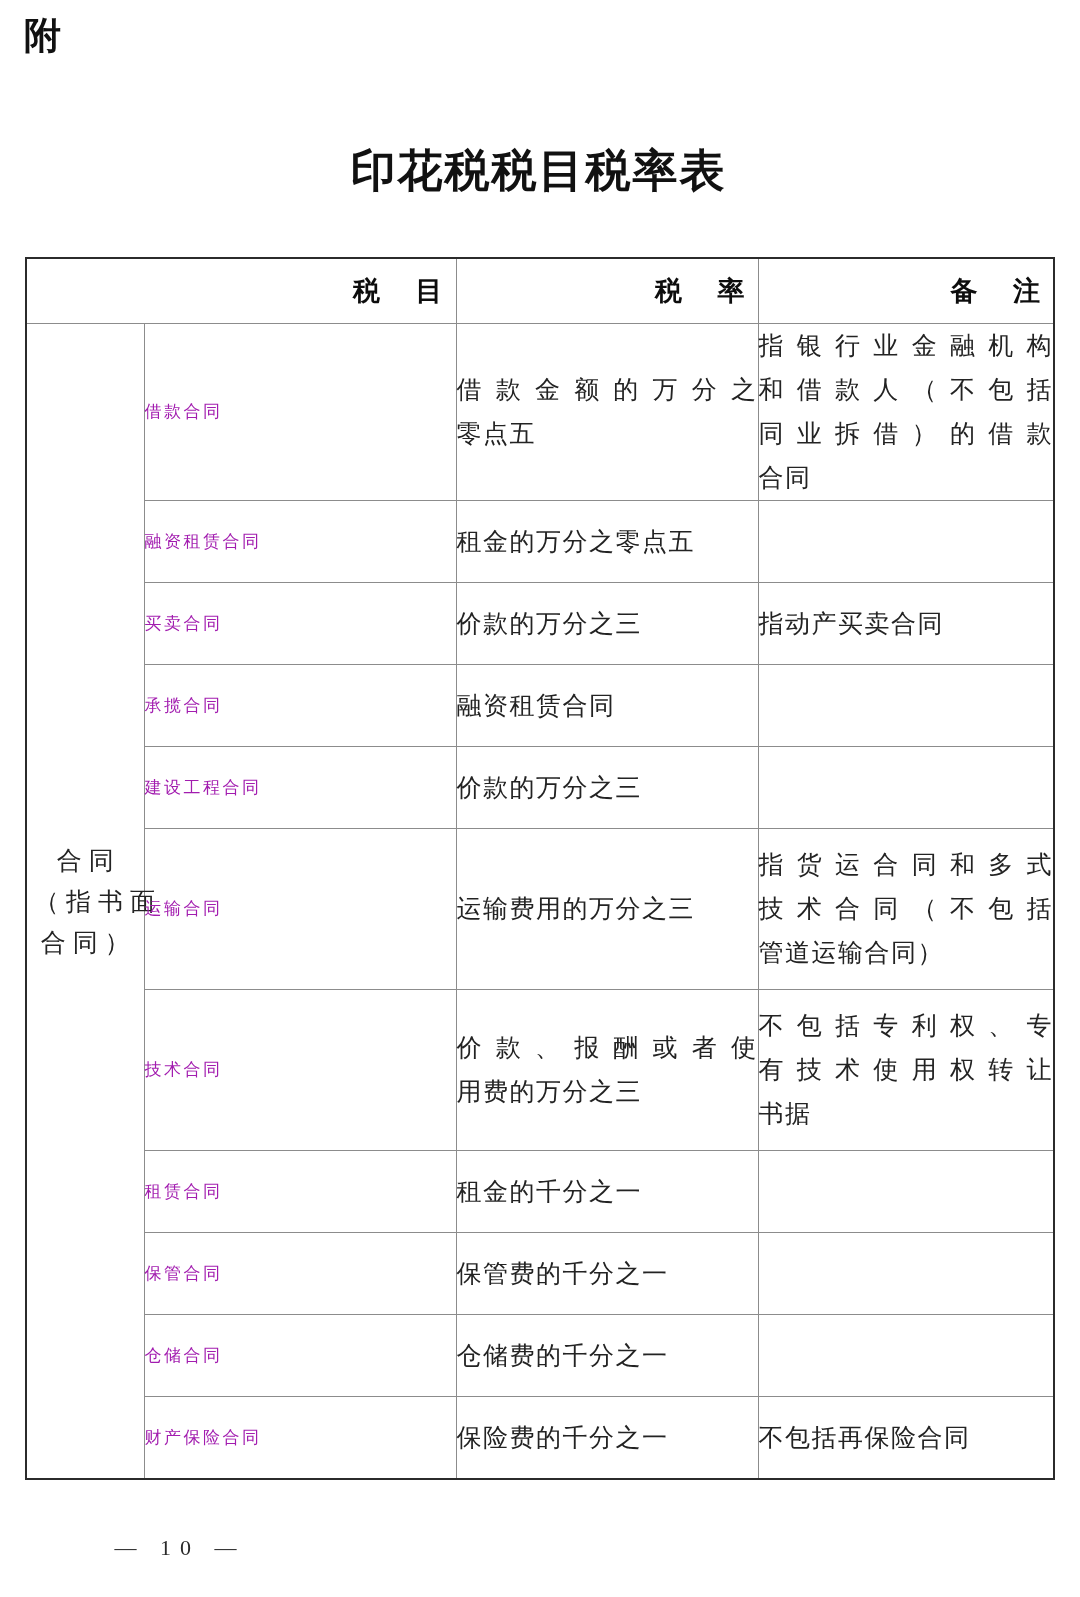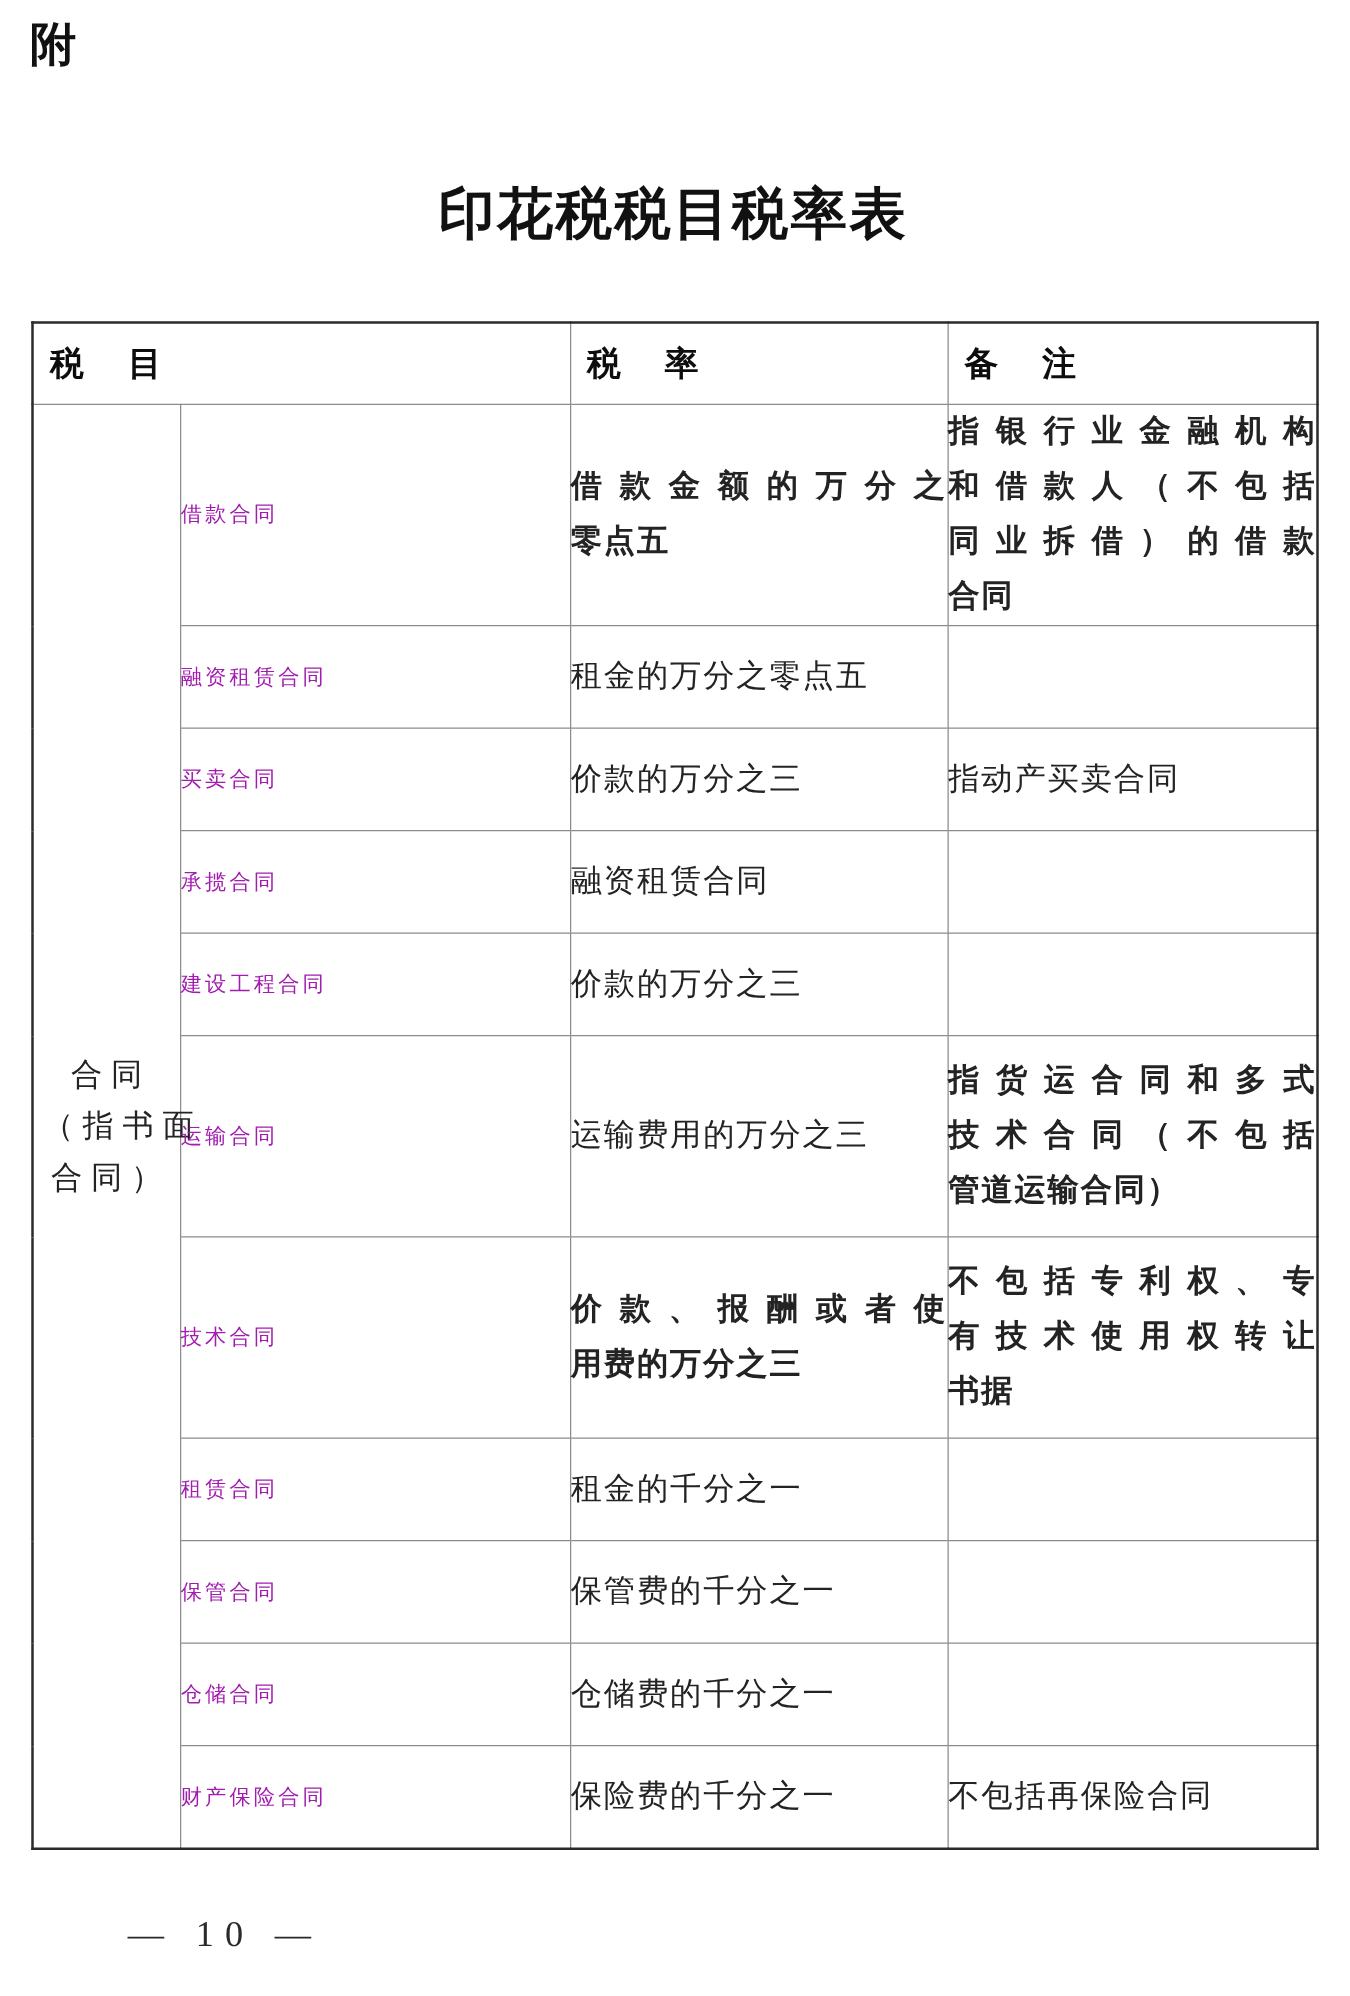--- a/index.html
+++ b/index.html
@@ -67,21 +67,21 @@
 
   
   col.c-group  { width: 118px; }
   col.c-item   { width: 312px; }
   col.c-rate   { width: 302px; }
   col.c-remark { width: 296px; }
 
   
   tr.head-row td {
     height: 64px;
-    text-align: left;
+    text-align: right;
     font-family: "DejaVu Sans", "Liberation Sans", sans-serif;
     font-weight: 700;
     font-size: 27px;
     letter-spacing: 13px;
     text-indent: 13px;
     color: #0d0d0d;
   }
 
   
   td.cell-item {
@@ -103,21 +103,20 @@
     font-size: 25px;
     line-height: 44px;
     letter-spacing: 1.5px;
     color: #232323;
   }
   td.cell-remark.justify > span,
   td.cell-rate.justify > span {
     display: block;
     text-align: justify;
     text-align-last: justify;
-    font-weight: bold;
   }
   td.cell-remark.justify > span.last-loose,
   td.cell-rate.justify > span.last-loose {
     text-align-last: left;
   }
 
   
   td.cell-group {
     text-align: center;
     padding: 0 6px;
@@ -140,21 +139,21 @@
   tr.r-std   td { height: 81px; margin-left: 20px; }
 
   
   .page-footer {
     position: absolute;
     left: 0;
     top: 1530px;
     width: 360px;
     text-align: center;
     font-family: "Liberation Serif", "DejaVu Serif", serif;
-    font-size: 29px;
+    font-size: 22px;
     line-height: 36px;
     letter-spacing: 9px;
     color: #2a2a2a;
   }
 </style>
 </head>
 <body>
 
 <div class="appendix-marker">附</div>
 

